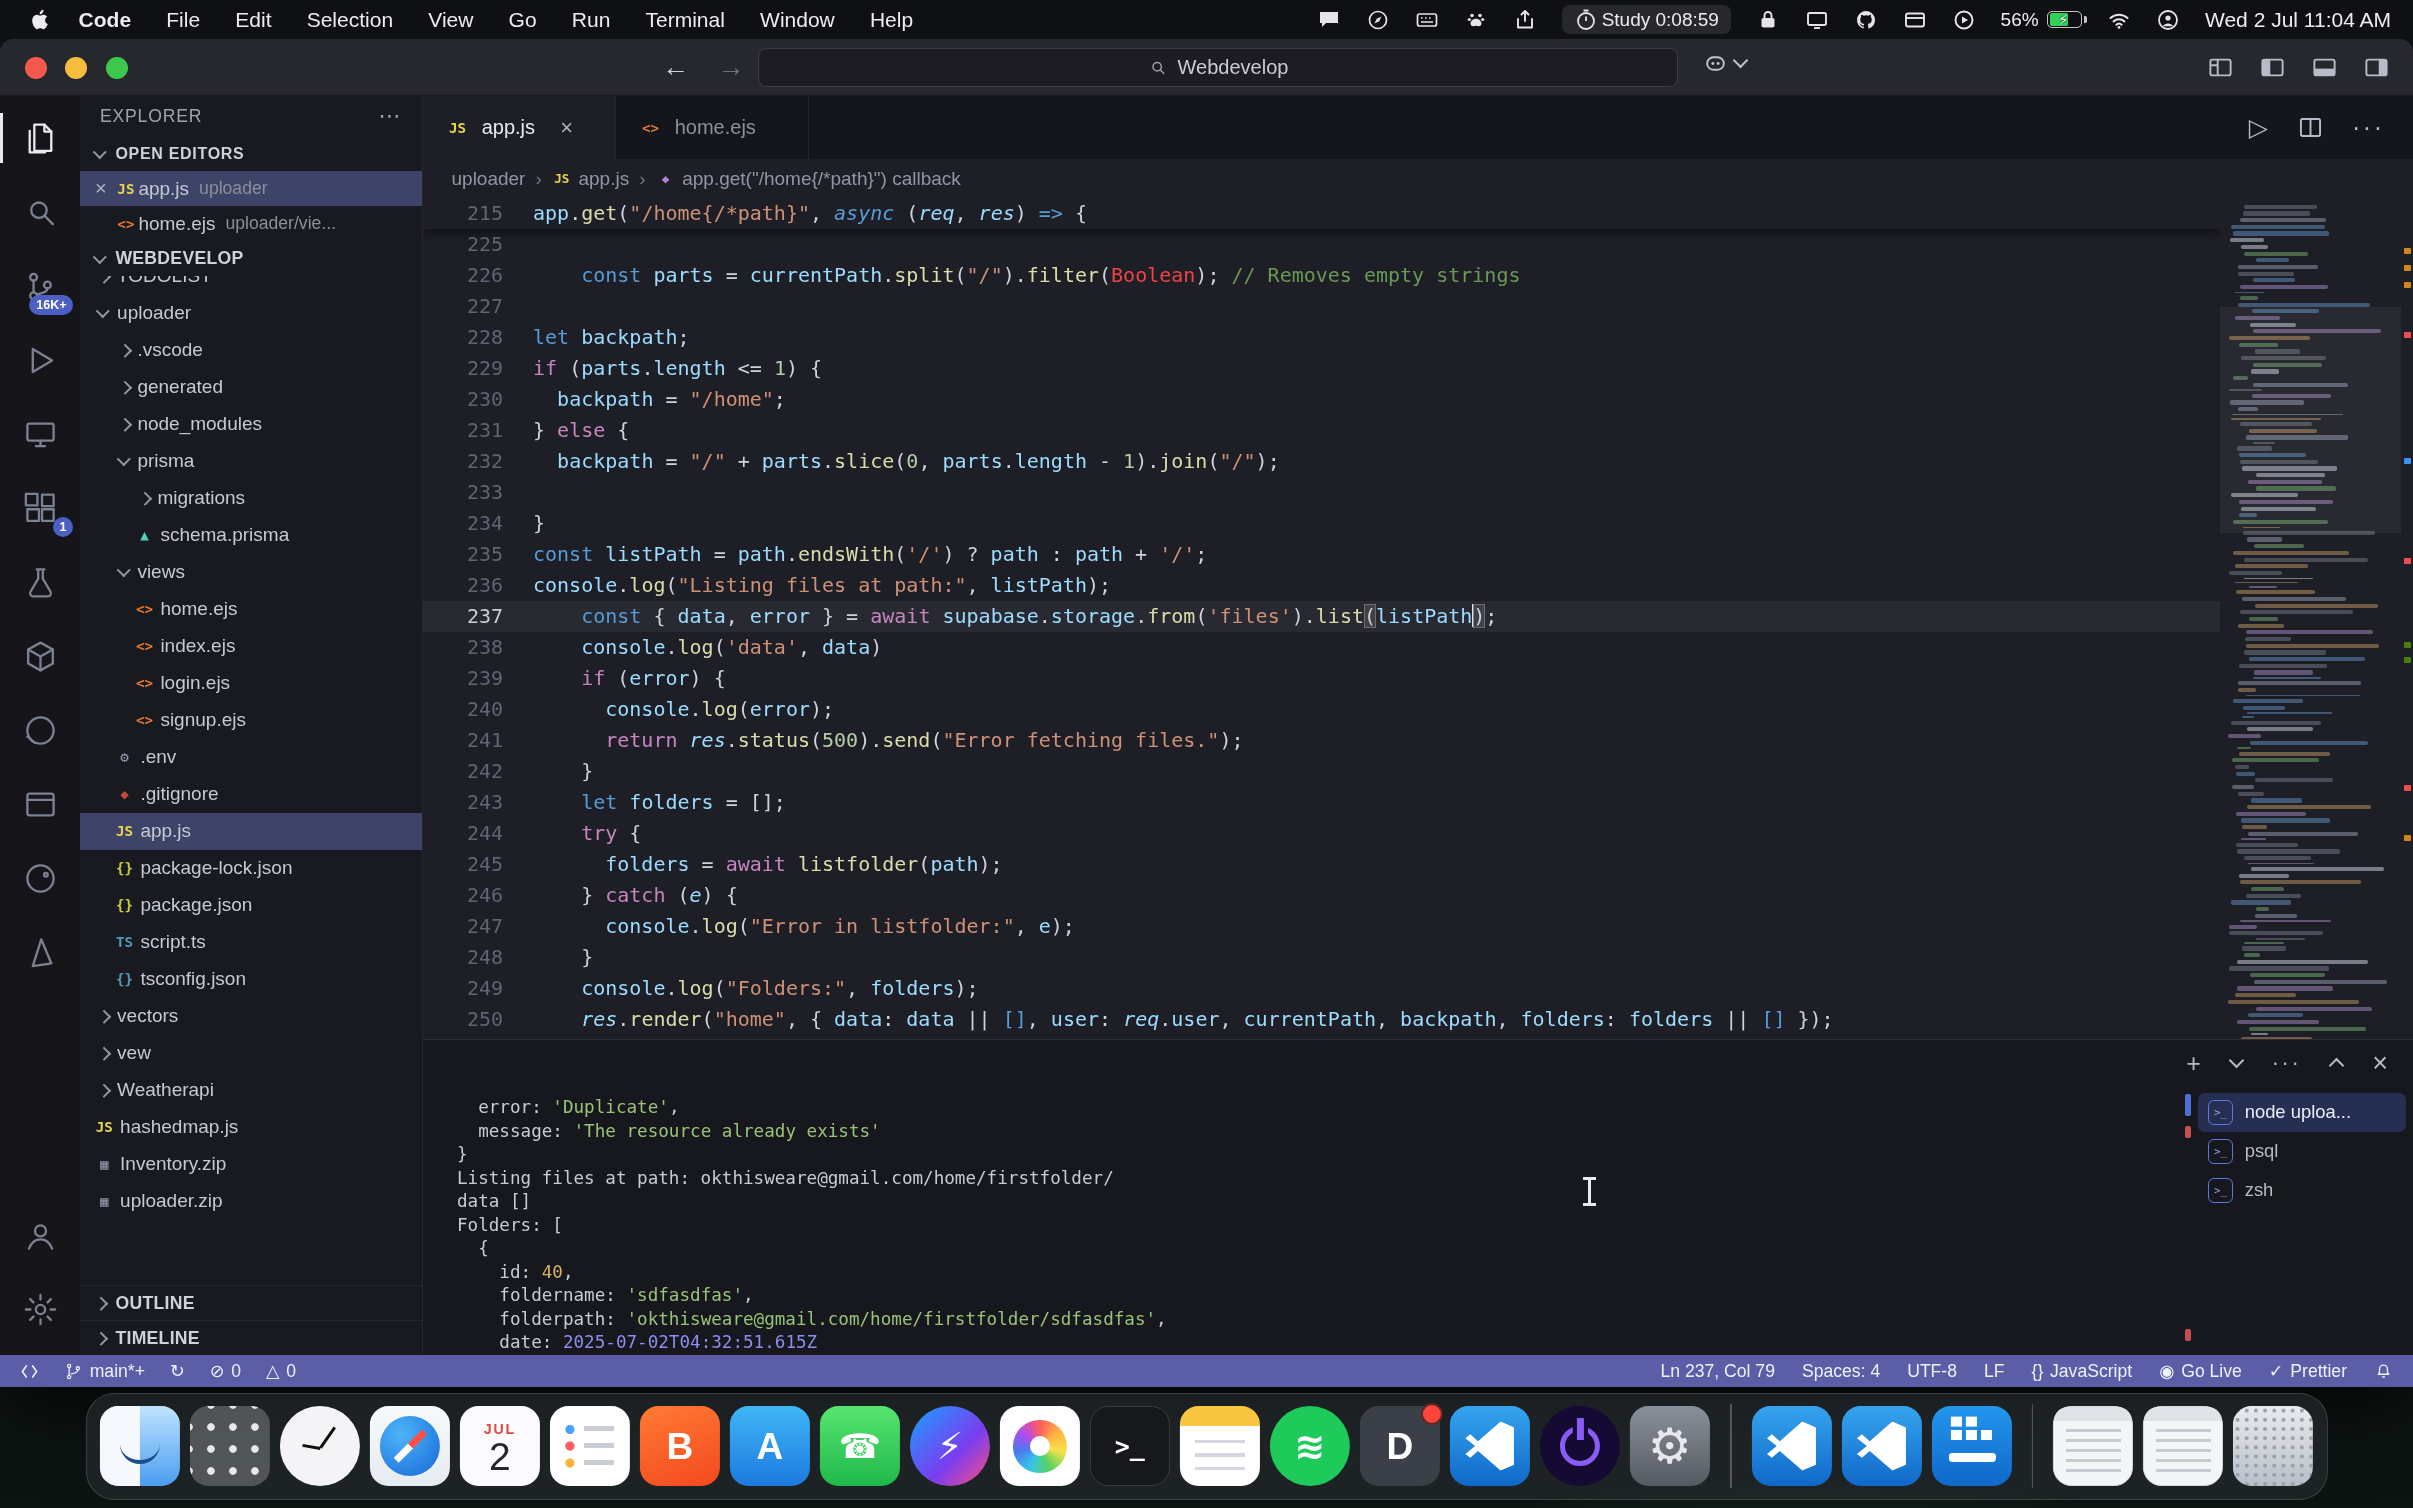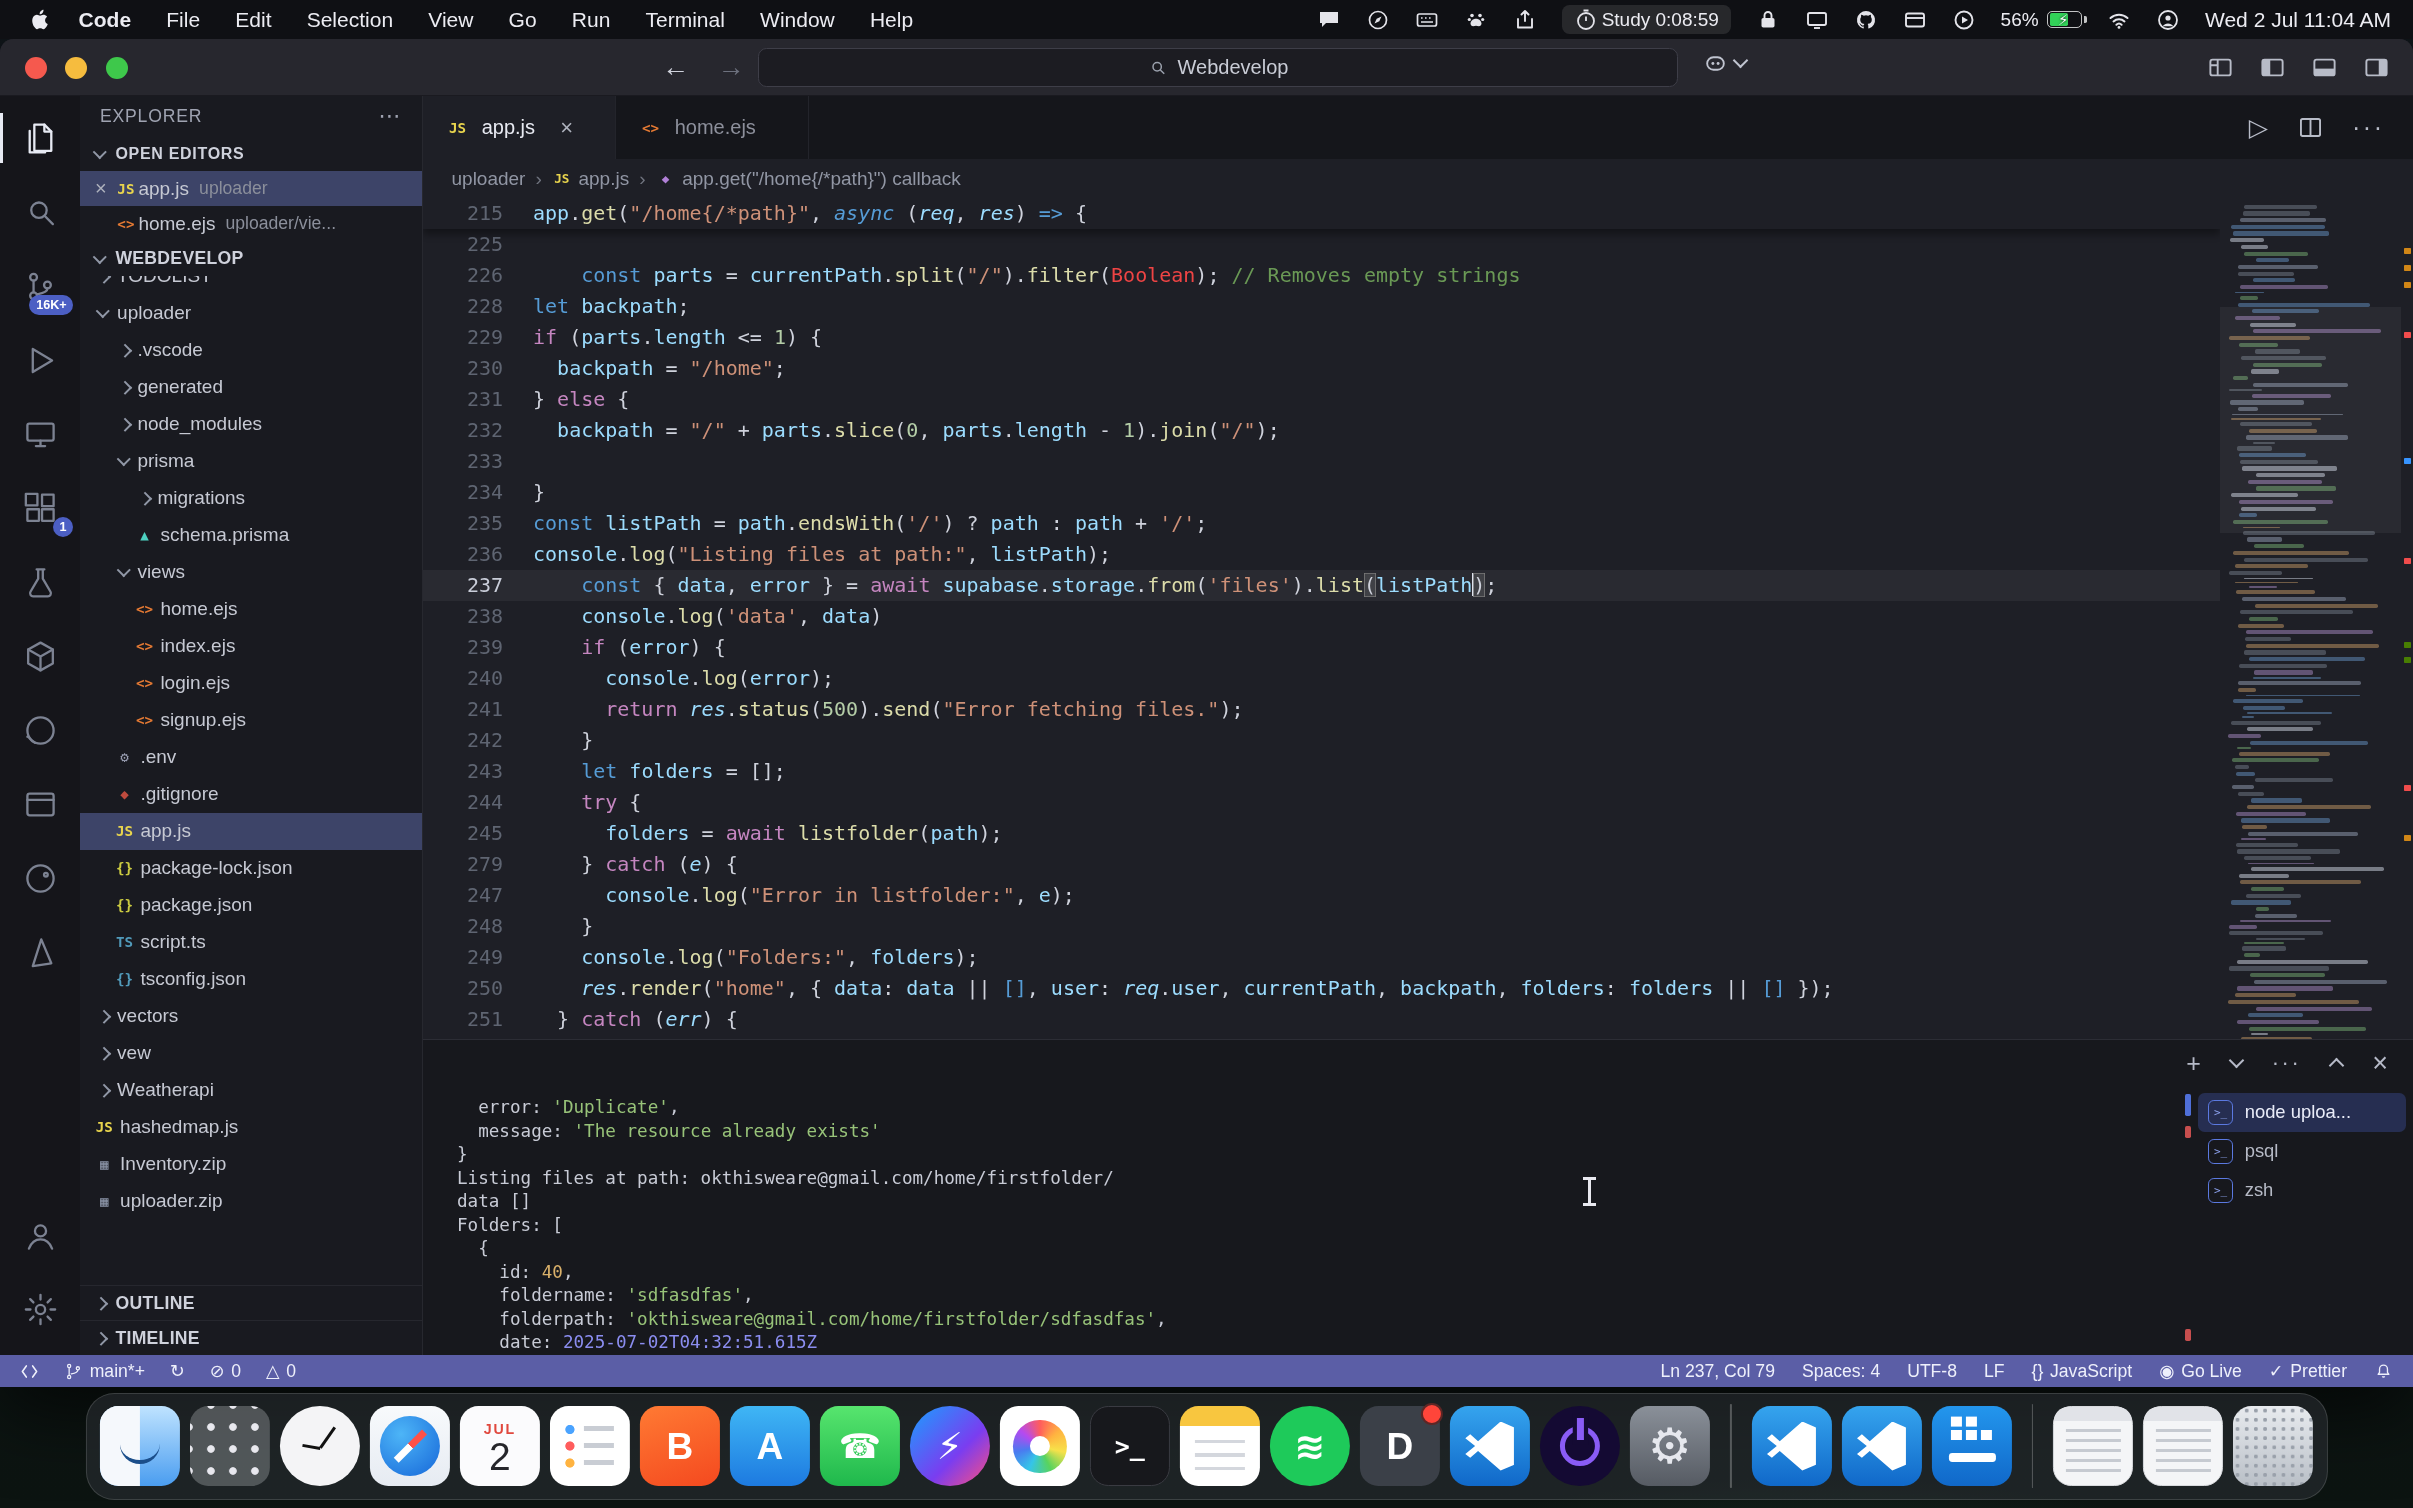--- a/index.html
+++ b/index.html
@@ -677,39 +677,40 @@
             </span>
           </div>
 
         <div class="editor">
           <div class="sticky">
               <div class="code-row"><span class="ln">215</span><span class="lt"><span class="tk-vr">app</span><span class="tk-pn">.</span><span class="tk-fn">get</span><span class="tk-pn">(</span><span class="tk-st">"/home{/*path}"</span><span class="tk-pn">, </span><span class="tk-kwit">async</span><span class="tk-pn"> (</span><span class="tk-pi">req</span><span class="tk-pn">, </span><span class="tk-pi">res</span><span class="tk-pn">) </span><span class="tk-kw">=&gt;</span><span class="tk-pn"> {</span></span></div>
             </div>
           <div class="code-lines">
               <div class="code-row"><span class="ln">225</span><span class="lt"></span></div>
               <div class="code-row"><span class="ln">226</span><span class="lt"><span class="tk-pn">    </span><span class="tk-kw">const</span><span class="tk-pn"> </span><span class="tk-vr">parts</span><span class="tk-pn"> = </span><span class="tk-vr">currentPath</span><span class="tk-pn">.</span><span class="tk-fn">split</span><span class="tk-pn">(</span><span class="tk-st">"/"</span><span class="tk-pn">)</span><span class="tk-pn">.</span><span class="tk-fn">filter</span><span class="tk-pn">(</span><span class="tk-cl">Boolean</span><span class="tk-pn">); </span><span class="tk-cm">// Removes empty strings</span></span></div>
+              <div class="code-row"><span class="ln">227</span><span class="lt"></span></div>
               <div class="code-row"><span class="ln">228</span><span class="lt"><span class="tk-kw">let</span><span class="tk-pn"> </span><span class="tk-vr">backpath</span><span class="tk-pn">;</span></span></div>
               <div class="code-row"><span class="ln">229</span><span class="lt"><span class="tk-ct">if</span><span class="tk-pn"> (</span><span class="tk-vr">parts</span><span class="tk-pn">.</span><span class="tk-vr">length</span><span class="tk-pn"> &lt;= </span><span class="tk-nm">1</span><span class="tk-pn">) {</span></span></div>
               <div class="code-row"><span class="ln">230</span><span class="lt"><span class="tk-pn">  </span><span class="tk-vr">backpath</span><span class="tk-pn"> = </span><span class="tk-st">"/home"</span><span class="tk-pn">;</span></span></div>
               <div class="code-row"><span class="ln">231</span><span class="lt"><span class="tk-pn">} </span><span class="tk-ct">else</span><span class="tk-pn"> {</span></span></div>
               <div class="code-row"><span class="ln">232</span><span class="lt"><span class="tk-pn">  </span><span class="tk-vr">backpath</span><span class="tk-pn"> = </span><span class="tk-st">"/"</span><span class="tk-pn"> + </span><span class="tk-vr">parts</span><span class="tk-pn">.</span><span class="tk-fn">slice</span><span class="tk-pn">(</span><span class="tk-nm">0</span><span class="tk-pn">, </span><span class="tk-vr">parts</span><span class="tk-pn">.</span><span class="tk-vr">length</span><span class="tk-pn"> - </span><span class="tk-nm">1</span><span class="tk-pn">)</span><span class="tk-pn">.</span><span class="tk-fn">join</span><span class="tk-pn">(</span><span class="tk-st">"/"</span><span class="tk-pn">);</span></span></div>
               <div class="code-row"><span class="ln">233</span><span class="lt"></span></div>
               <div class="code-row"><span class="ln">234</span><span class="lt"><span class="tk-pn">}</span></span></div>
               <div class="code-row"><span class="ln">235</span><span class="lt"><span class="tk-kw">const</span><span class="tk-pn"> </span><span class="tk-vr">listPath</span><span class="tk-pn"> = </span><span class="tk-vr">path</span><span class="tk-pn">.</span><span class="tk-fn">endsWith</span><span class="tk-pn">(</span><span class="tk-st">'/'</span><span class="tk-pn">) ? </span><span class="tk-vr">path</span><span class="tk-pn"> : </span><span class="tk-vr">path</span><span class="tk-pn"> + </span><span class="tk-st">'/'</span><span class="tk-pn">;</span></span></div>
               <div class="code-row"><span class="ln">236</span><span class="lt"><span class="tk-vr">console</span><span class="tk-pn">.</span><span class="tk-fn">log</span><span class="tk-pn">(</span><span class="tk-st">"Listing files at path:"</span><span class="tk-pn">, </span><span class="tk-vr">listPath</span><span class="tk-pn">);</span></span></div>
               <div class="code-row current"><span class="ln">237</span><span class="lt"><span class="tk-pn">    </span><span class="tk-kw">const</span><span class="tk-pn"> { </span><span class="tk-vr">data</span><span class="tk-pn">, </span><span class="tk-vr">error</span><span class="tk-pn"> } = </span><span class="tk-ct">await</span><span class="tk-pn"> </span><span class="tk-vr">supabase</span><span class="tk-pn">.</span><span class="tk-vr">storage</span><span class="tk-pn">.</span><span class="tk-fn">from</span><span class="tk-pn">(</span><span class="tk-st">'files'</span><span class="tk-pn">)</span><span class="tk-pn">.</span><span class="tk-fn">list</span><span class="tk-bm">(</span><span class="tk-vr">listPath</span><span class="tk-ca"></span><span class="tk-bm">)</span><span class="tk-pn">;</span></span></div>
               <div class="code-row"><span class="ln">238</span><span class="lt"><span class="tk-pn">    </span><span class="tk-vr">console</span><span class="tk-pn">.</span><span class="tk-fn">log</span><span class="tk-pn">(</span><span class="tk-st">'data'</span><span class="tk-pn">, </span><span class="tk-vr">data</span><span class="tk-pn">)</span></span></div>
               <div class="code-row"><span class="ln">239</span><span class="lt"><span class="tk-pn">    </span><span class="tk-ct">if</span><span class="tk-pn"> (</span><span class="tk-vr">error</span><span class="tk-pn">) {</span></span></div>
               <div class="code-row"><span class="ln">240</span><span class="lt"><span class="tk-pn">      </span><span class="tk-vr">console</span><span class="tk-pn">.</span><span class="tk-fn">log</span><span class="tk-pn">(</span><span class="tk-vr">error</span><span class="tk-pn">);</span></span></div>
               <div class="code-row"><span class="ln">241</span><span class="lt"><span class="tk-pn">      </span><span class="tk-ct">return</span><span class="tk-pn"> </span><span class="tk-pi">res</span><span class="tk-pn">.</span><span class="tk-fn">status</span><span class="tk-pn">(</span><span class="tk-nm">500</span><span class="tk-pn">)</span><span class="tk-pn">.</span><span class="tk-fn">send</span><span class="tk-pn">(</span><span class="tk-st">"Error fetching files."</span><span class="tk-pn">);</span></span></div>
               <div class="code-row"><span class="ln">242</span><span class="lt"><span class="tk-pn">    }</span></span></div>
               <div class="code-row"><span class="ln">243</span><span class="lt"><span class="tk-pn">    </span><span class="tk-kw">let</span><span class="tk-pn"> </span><span class="tk-vr">folders</span><span class="tk-pn"> = [];</span></span></div>
               <div class="code-row"><span class="ln">244</span><span class="lt"><span class="tk-pn">    </span><span class="tk-ct">try</span><span class="tk-pn"> {</span></span></div>
               <div class="code-row"><span class="ln">245</span><span class="lt"><span class="tk-pn">      </span><span class="tk-vr">folders</span><span class="tk-pn"> = </span><span class="tk-ct">await</span><span class="tk-pn"> </span><span class="tk-fn">listfolder</span><span class="tk-pn">(</span><span class="tk-vr">path</span><span class="tk-pn">);</span></span></div>
-              <div class="code-row"><span class="ln">279</span><span class="lt"><span class="tk-pn">    } </span><span class="tk-ct">catch</span><span class="tk-pn"> (</span><span class="tk-pi">e</span><span class="tk-pn">) {</span></span></div>
+              <div class="code-row"><span class="ln">246</span><span class="lt"><span class="tk-pn">    } </span><span class="tk-ct">catch</span><span class="tk-pn"> (</span><span class="tk-pi">e</span><span class="tk-pn">) {</span></span></div>
               <div class="code-row"><span class="ln">247</span><span class="lt"><span class="tk-pn">      </span><span class="tk-vr">console</span><span class="tk-pn">.</span><span class="tk-fn">log</span><span class="tk-pn">(</span><span class="tk-st">"Error in listfolder:"</span><span class="tk-pn">, </span><span class="tk-vr">e</span><span class="tk-pn">);</span></span></div>
               <div class="code-row"><span class="ln">248</span><span class="lt"><span class="tk-pn">    }</span></span></div>
               <div class="code-row"><span class="ln">249</span><span class="lt"><span class="tk-pn">    </span><span class="tk-vr">console</span><span class="tk-pn">.</span><span class="tk-fn">log</span><span class="tk-pn">(</span><span class="tk-st">"Folders:"</span><span class="tk-pn">, </span><span class="tk-vr">folders</span><span class="tk-pn">);</span></span></div>
               <div class="code-row"><span class="ln">250</span><span class="lt"><span class="tk-pn">    </span><span class="tk-pi">res</span><span class="tk-pn">.</span><span class="tk-fn">render</span><span class="tk-pn">(</span><span class="tk-st">"home"</span><span class="tk-pn">, { </span><span class="tk-vr">data</span><span class="tk-pn">: </span><span class="tk-vr">data</span><span class="tk-pn"> || </span><span class="tk-br">[]</span><span class="tk-pn">, </span><span class="tk-vr">user</span><span class="tk-pn">: </span><span class="tk-pi">req</span><span class="tk-pn">.</span><span class="tk-vr">user</span><span class="tk-pn">, </span><span class="tk-vr">currentPath</span><span class="tk-pn">, </span><span class="tk-vr">backpath</span><span class="tk-pn">, </span><span class="tk-vr">folders</span><span class="tk-pn">: </span><span class="tk-vr">folders</span><span class="tk-pn"> || </span><span class="tk-br">[]</span><span class="tk-pn"> });</span></span></div>
               <div class="code-row"><span class="ln">251</span><span class="lt"><span class="tk-pn">  } </span><span class="tk-ct">catch</span><span class="tk-pn"> (</span><span class="tk-pi">err</span><span class="tk-pn">) {</span></span></div>
             </div>
           <div class="minimap">
             <div>
                 <div class="mm-line" style="width: 73px; margin-left: 21px; background: rgb(107, 114, 128);"></div>
                 <div class="mm-line" style="width: 67px; margin-left: 19.5px; background: rgb(107, 114, 128);"></div>

